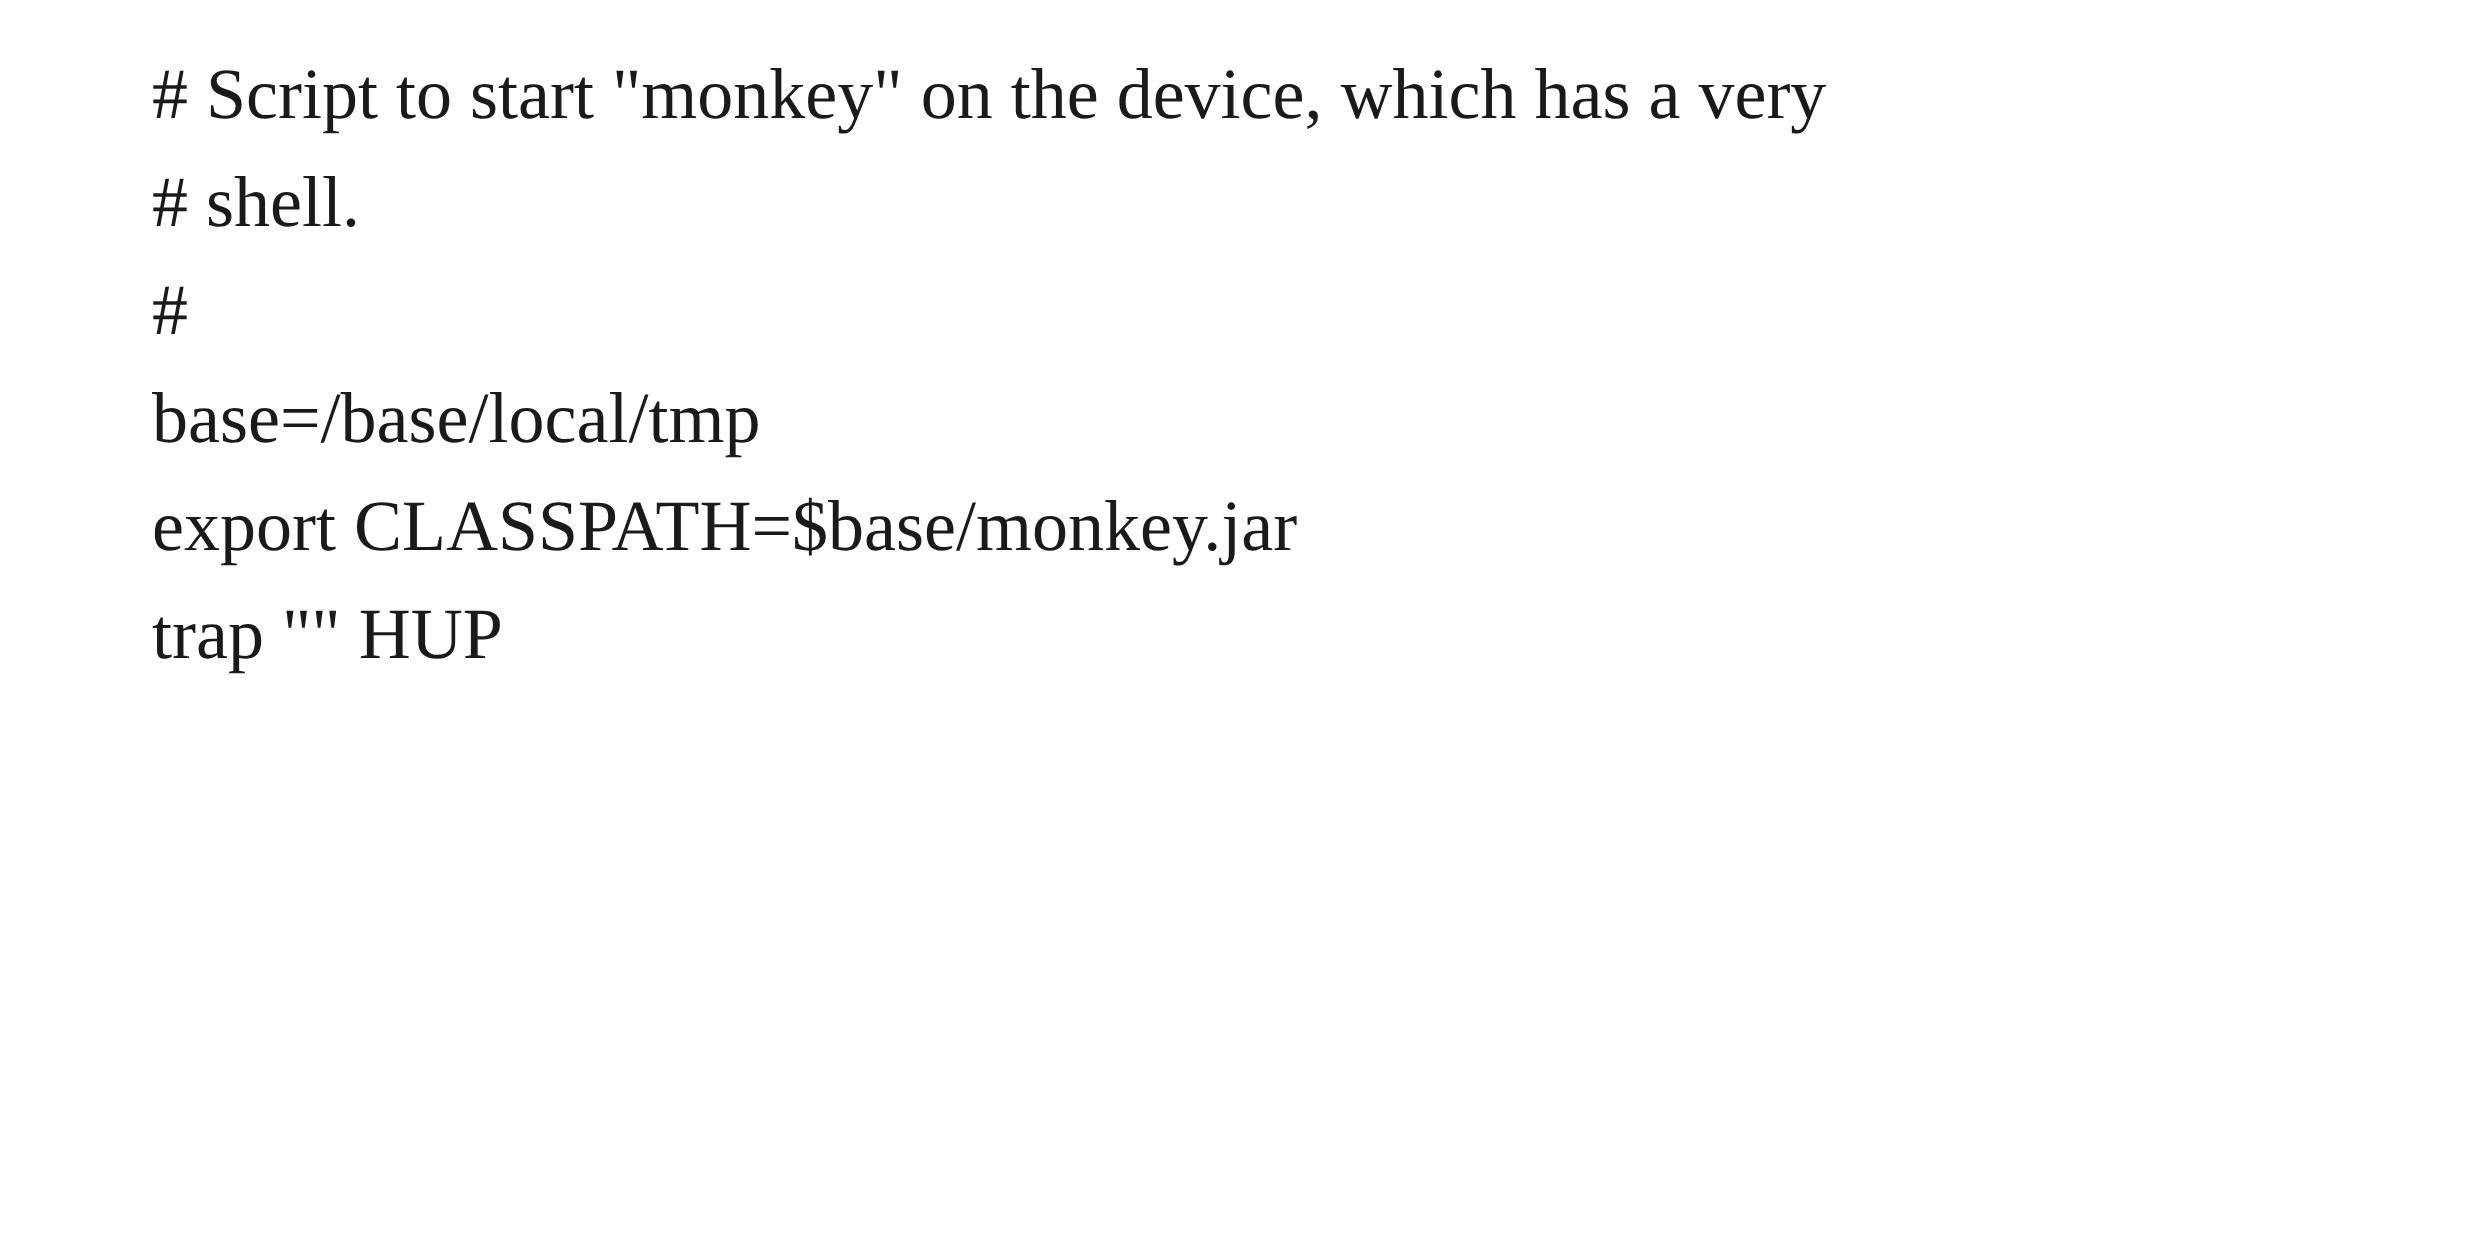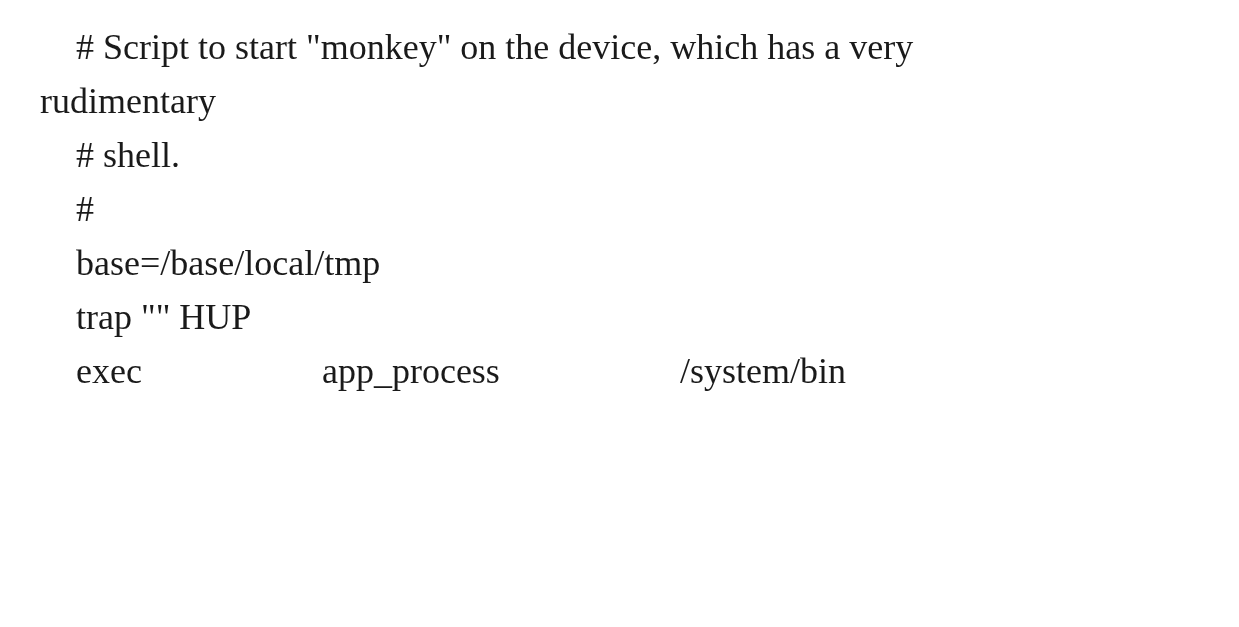--- a/index.html
+++ b/index.html
@@ -27,19 +27,18 @@
       display: block;
       white-space: pre-wrap;
       word-break: break-word;
     }
   </style>
 </head>
 <body>
 
 <div class="code-block">
   <span class="code-line">    # Script to start "monkey" on the device, which has a very</span>
-  <span class="code-line">rudimentary</span>
   <span class="code-line">    # shell.</span>
   <span class="code-line">    #</span>
   <span class="code-line">    base=/base/local/tmp</span>
+  <span class="code-line">    export CLASSPATH=$base/monkey.jar</span>
   <span class="code-line">    trap "" HUP</span>
-  <span class="code-line">    exec                    app_process                    /system/bin</span>
 </div>
 
 </body></html>

